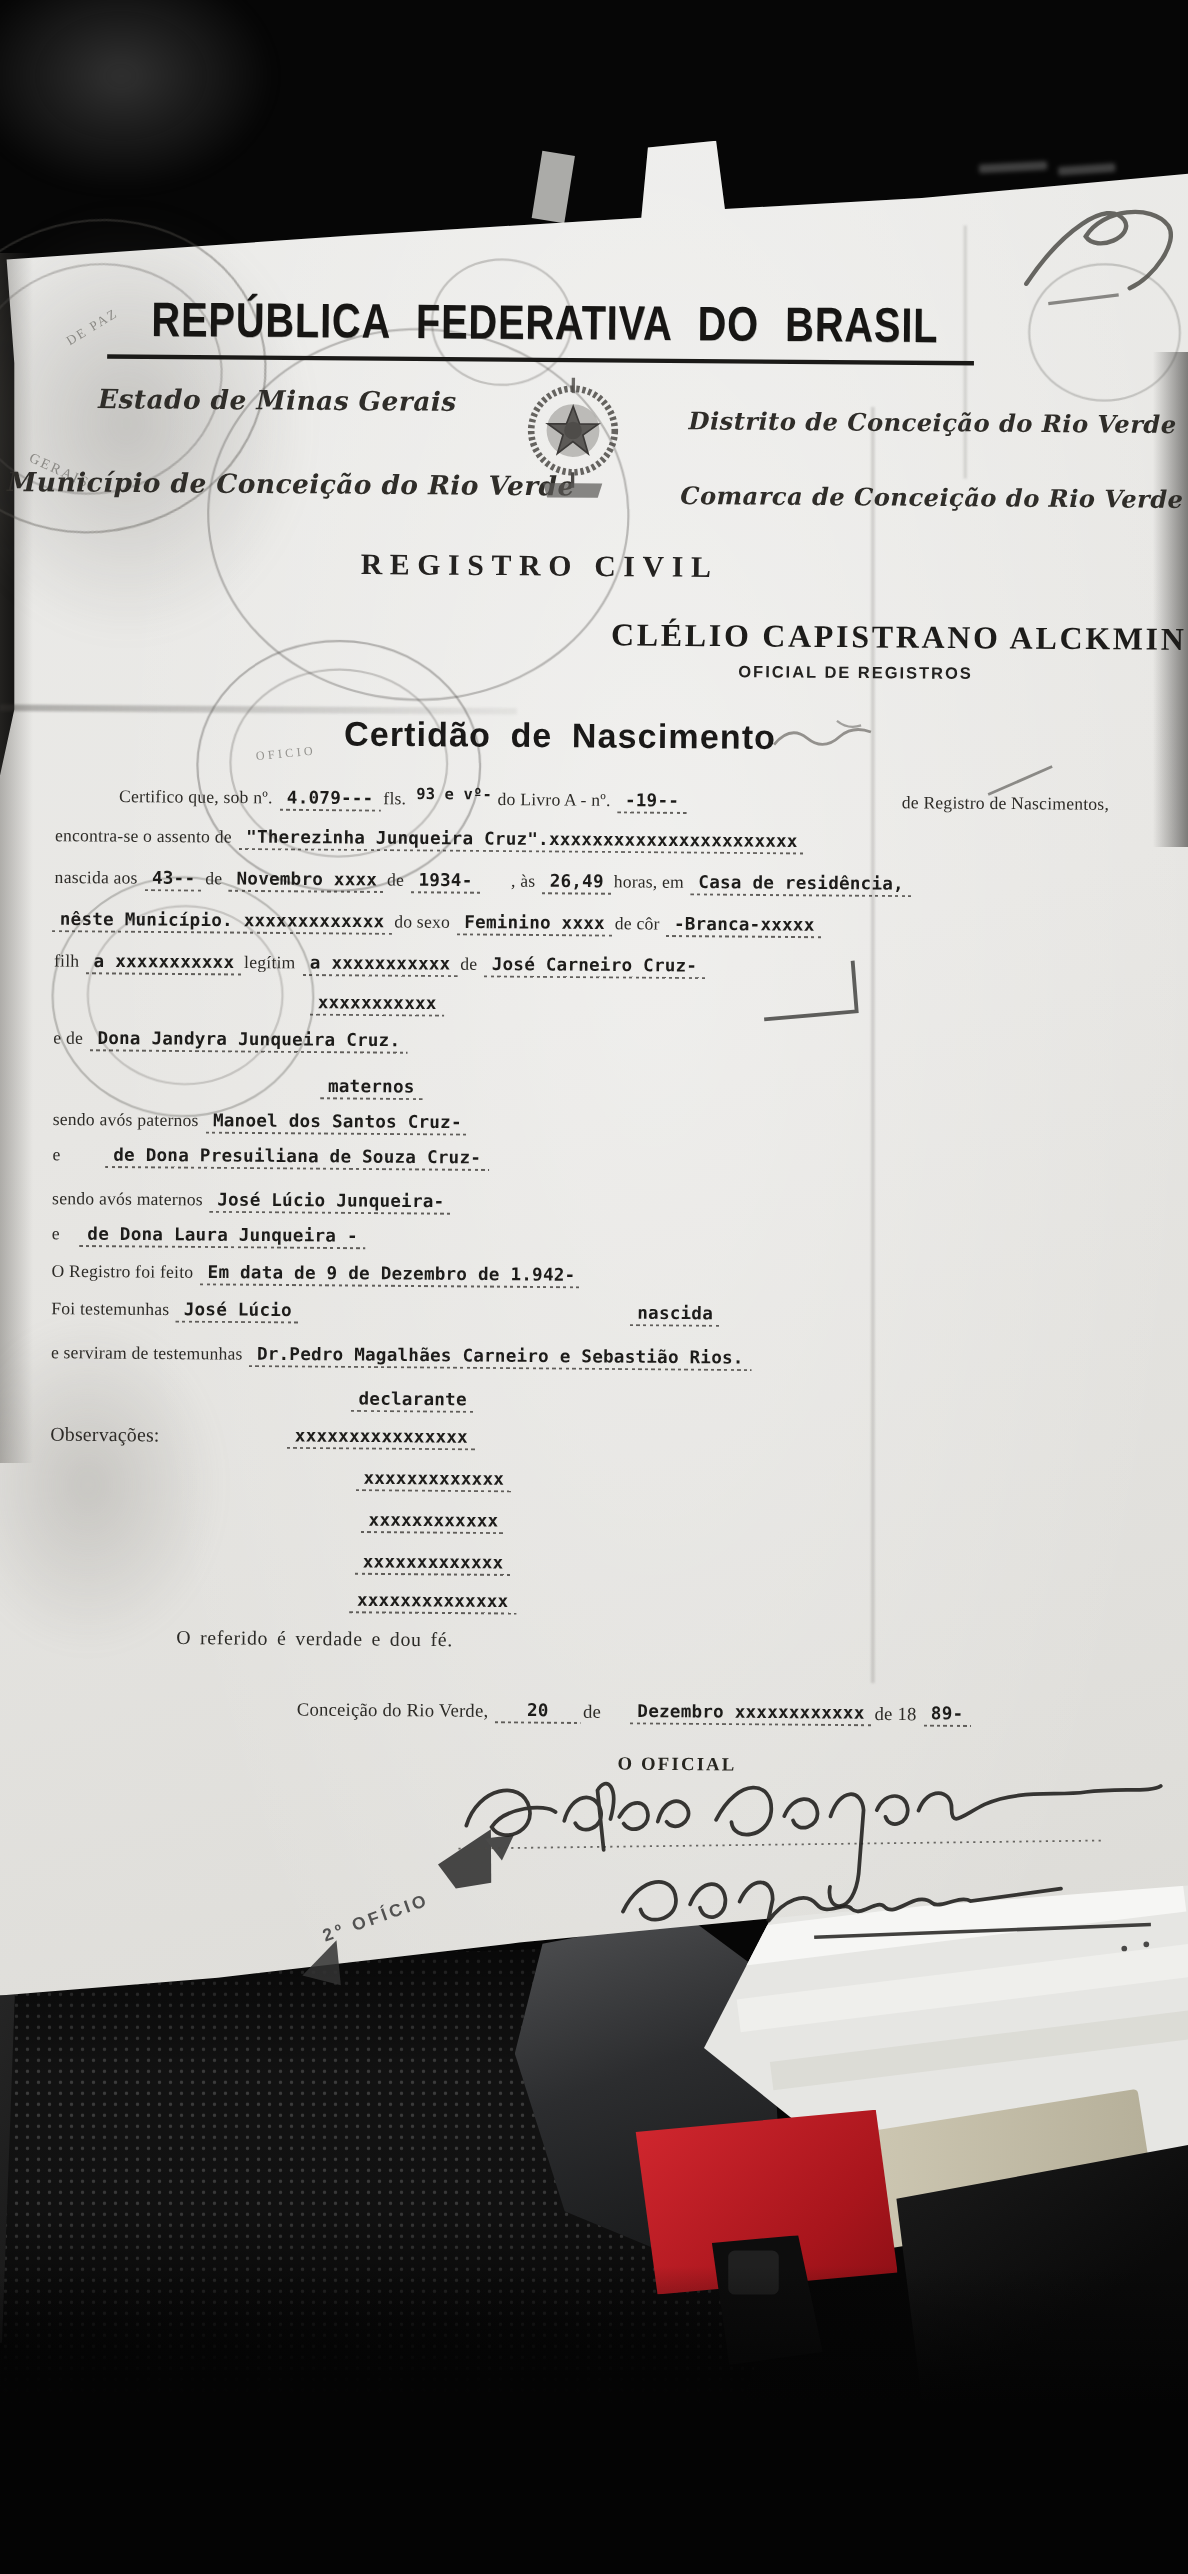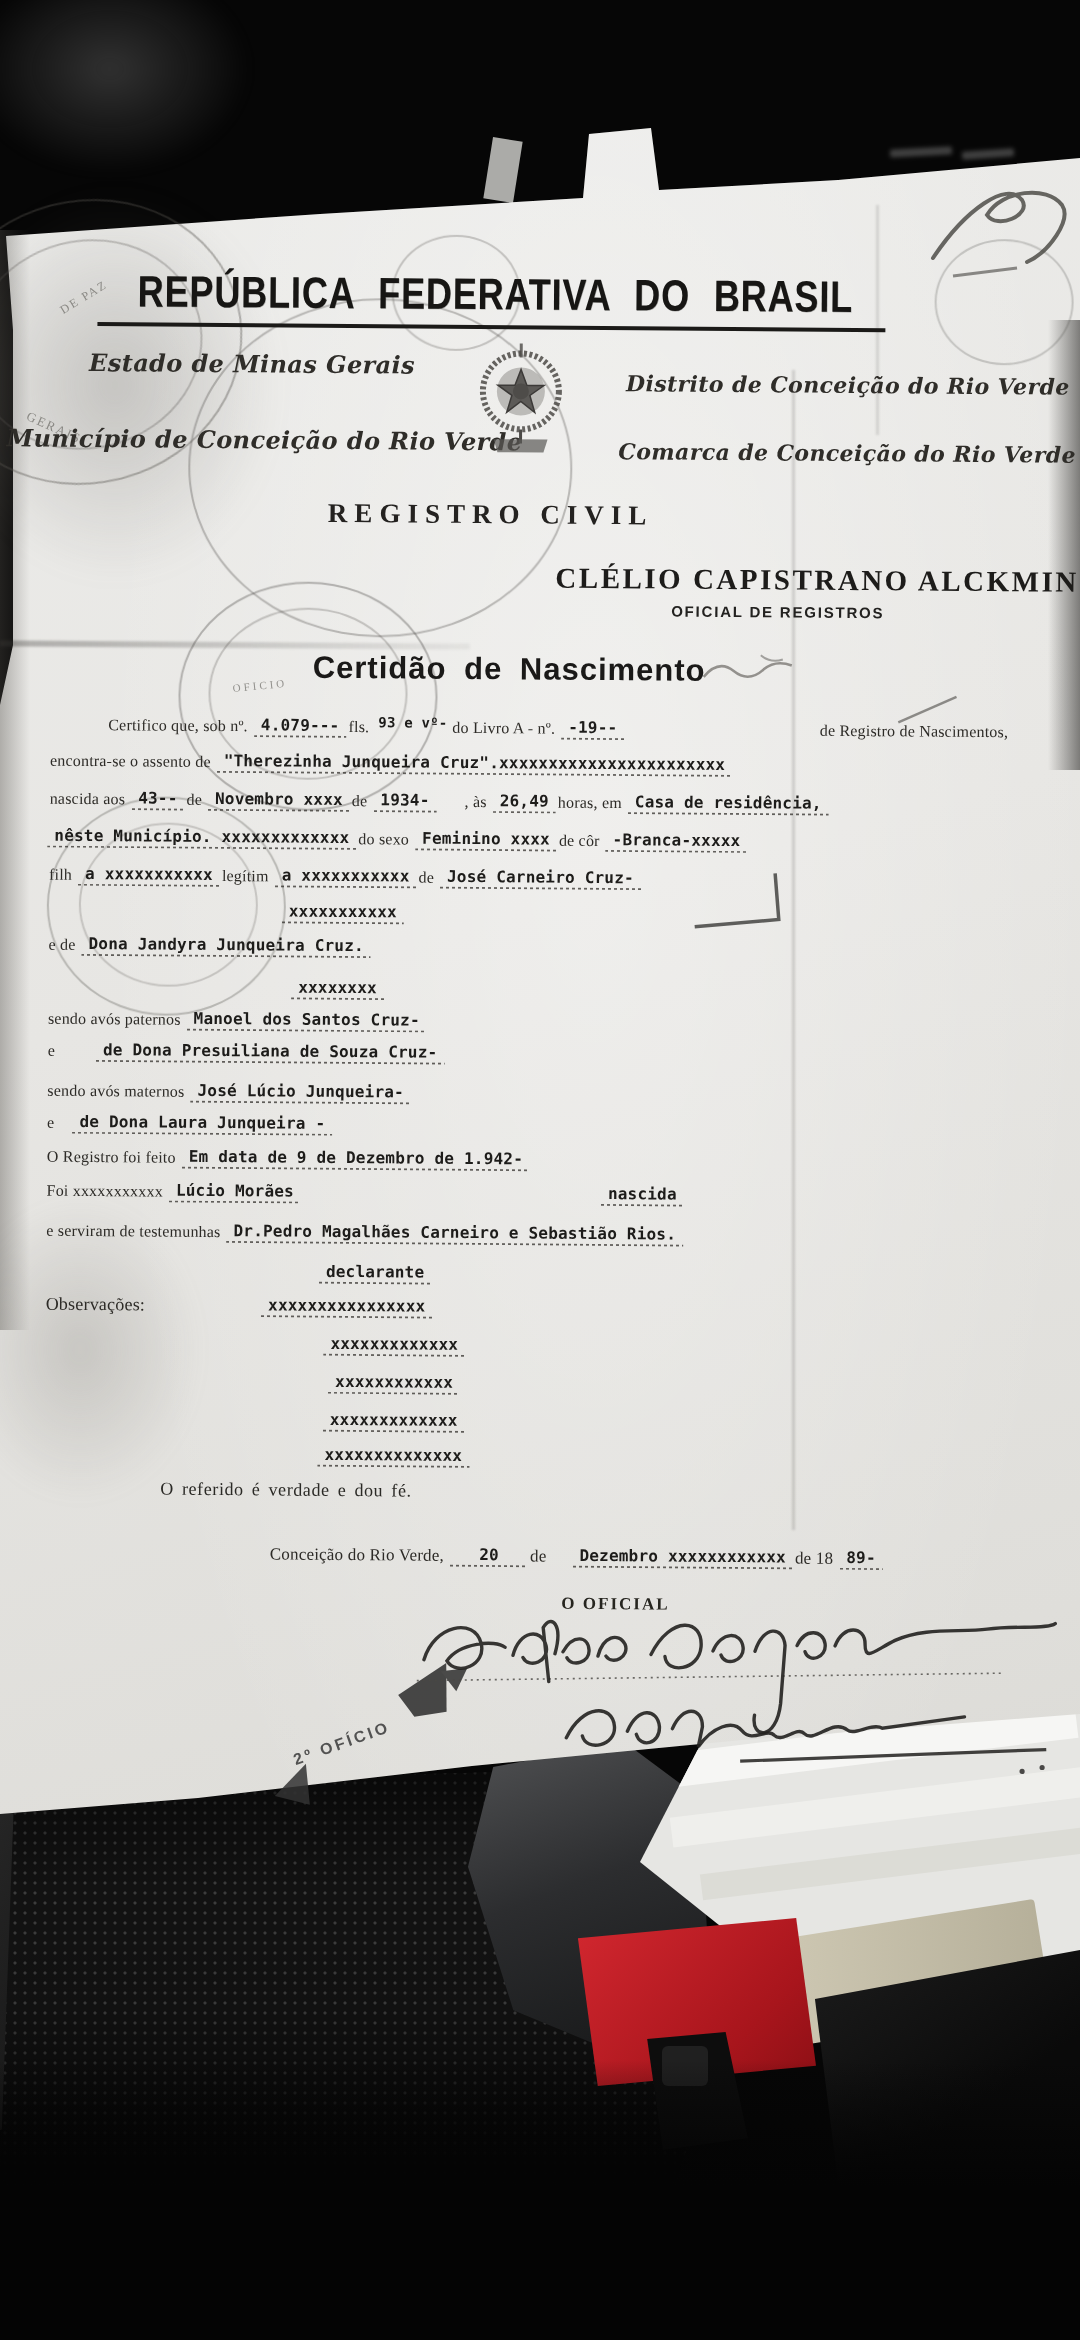--- a/index.html
+++ b/index.html
@@ -239,21 +239,21 @@
       <span class="ent u">Dona Jandyra Junqueira Cruz.</span>
       <span class="fill"></span>
     </div>
 
     <div class="row" style="top:942px;height:24px;">
       <span class="fill"></span>
     </div>
 
     <div class="row" style="top:974px;">
       <span class="sp" style="width:245px"></span>
-      <span class="ent u">xxxxxxxx</span>
+      <span class="ent u">maternos</span>
       <span class="fill"></span>
     </div>
 
     <div class="row" style="top:1006px;">
       <span class="lbl">sendo avós paternos</span>
       <span class="ent u">Manoel dos Santos Cruz-</span>
       <span class="fill"></span>
     </div>
 
     <div class="row" style="top:1038px;">
@@ -276,22 +276,22 @@
       <span class="fill"></span>
     </div>
 
     <div class="row" style="top:1144px;">
       <span class="lbl">O Registro foi feito</span>
       <span class="ent u">Em data de 9 de Dezembro de 1.942-</span>
       <span class="fill"></span>
     </div>
 
     <div class="row" style="top:1178px;">
-      <span class="lbl">Foi xxxxxxxxxxx</span>
-      <span class="ent u">Lúcio Morães</span>
+      <span class="lbl">Foi testemunhas</span>
+      <span class="ent u">José Lúcio</span>
       <span class="sp" style="width:300px"></span>
       <span class="ent u">nascida</span>
       <span class="fill"></span>
     </div>
 
     <div class="row" style="top:1218px;">
       <span class="lbl">e serviram de testemunhas</span>
       <span class="ent u">Dr.Pedro Magalhães Carneiro e Sebastião Rios.</span>
       <span class="fill"></span>
     </div>

